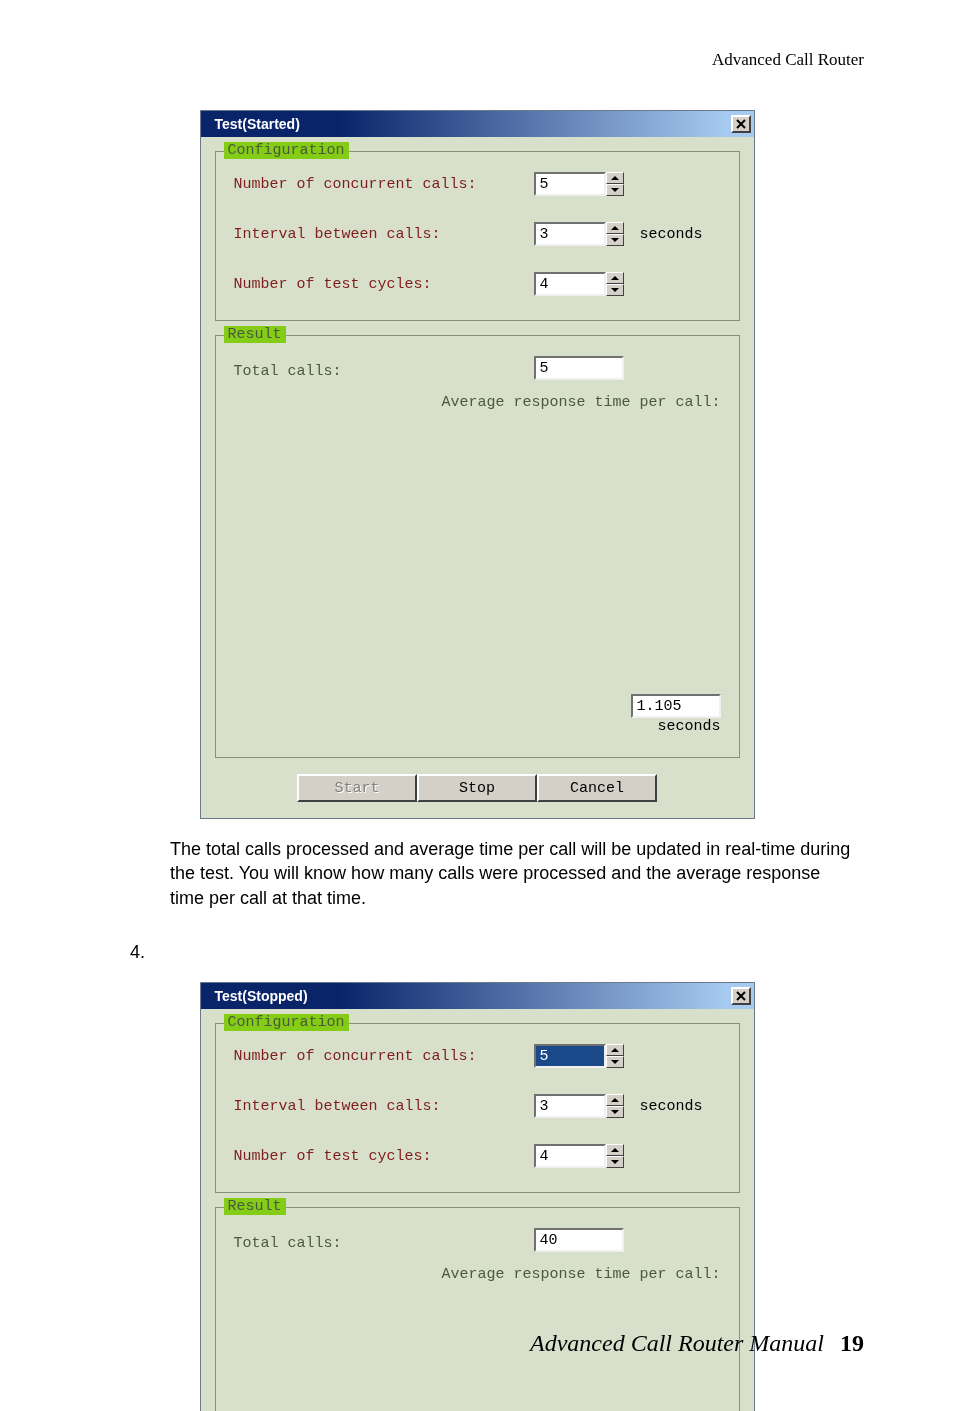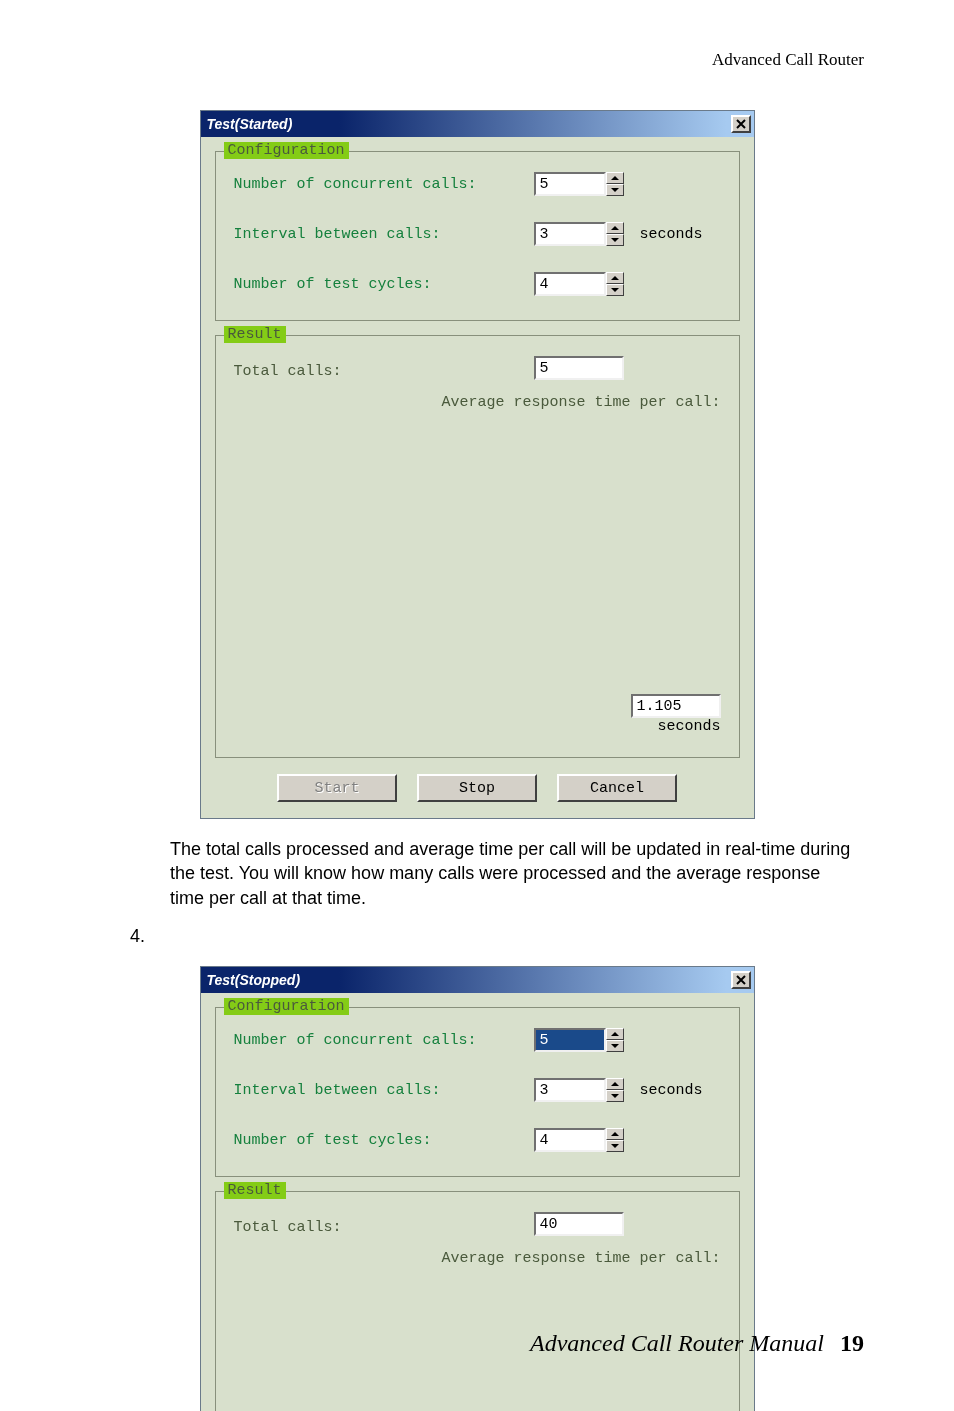--- a/index.html
+++ b/index.html
@@ -34,22 +34,21 @@
   .titlebar {
     height: 26px;
     background: linear-gradient(90deg, #0a246a 0%, #0a246a 25%, #a6caf0 95%);
     color: #fff;
     font-family: Tahoma, Arial, sans-serif;
     font-weight: bold;
     font-size: 14px;
     display: flex;
     align-items: center;
     justify-content: space-between;
-    padding-left: 6px;
-    font-style: italic;
+    padding-left: 14px;
   }
   .closebox {
     width: 20px;
     height: 18px;
     background: #d4d0c8;
     border-top: 2px solid #fff;
     border-left: 2px solid #fff;
     border-right: 2px solid #404040;
     border-bottom: 2px solid #404040;
     margin-right: 3px;
@@ -76,21 +75,21 @@
     color: #4a5a3c;
   }
   .cfg-row {
     display: flex;
     align-items: center;
     margin-bottom: 26px;
   }
   .cfg-row:last-child { margin-bottom: 6px; }
   .cfg-label {
     flex: 0 0 300px;
-    color: #15803d;
+    color: #7f1d1d;
   }
   .cfg-input-wrap {
     display: flex;
     align-items: center;
     gap: 10px;
   }
   .spinbox {
     display: flex;
     height: 24px;
   }
@@ -135,21 +134,20 @@
   }
   .result-row:last-child { margin-bottom: 4px; flex-direction: column; }
   .result-label {
     flex: 0 0 300px;
     color: #4a5a3c;
   }
   .readbox { width: 90px; display: inline-flex; align-items: center; }
   .btnrow {
     display: flex;
     justify-content: center;
-    gap: 20px;
     padding: 8px 0 16px 0;
   }
   .winbtn {
     width: 120px;
     height: 28px;
     background: #d4d0c8;
     border-top: 2px solid #fff;
     border-left: 2px solid #fff;
     border-right: 2px solid #404040;
     border-bottom: 2px solid #404040;
@@ -160,21 +158,21 @@
     justify-content: center;
     cursor: pointer;
   }
   .winbtn.disabled { color: #808080; text-shadow: 1px 1px 0 #fff; }
   .body-text {
     font-family: Arial, Helvetica, sans-serif;
     font-size: 18px;
     line-height: 1.35;
     margin-left: 80px;
     margin-right: 10px;
-    margin-bottom: 14px;
+    margin-bottom: 30px;
   }
   .list-item {
     display: flex;
     font-family: Arial, Helvetica, sans-serif;
     font-size: 18px;
     line-height: 1.35;
     margin-bottom: 18px;
   }
   .list-num {
     flex: 0 0 40px;

